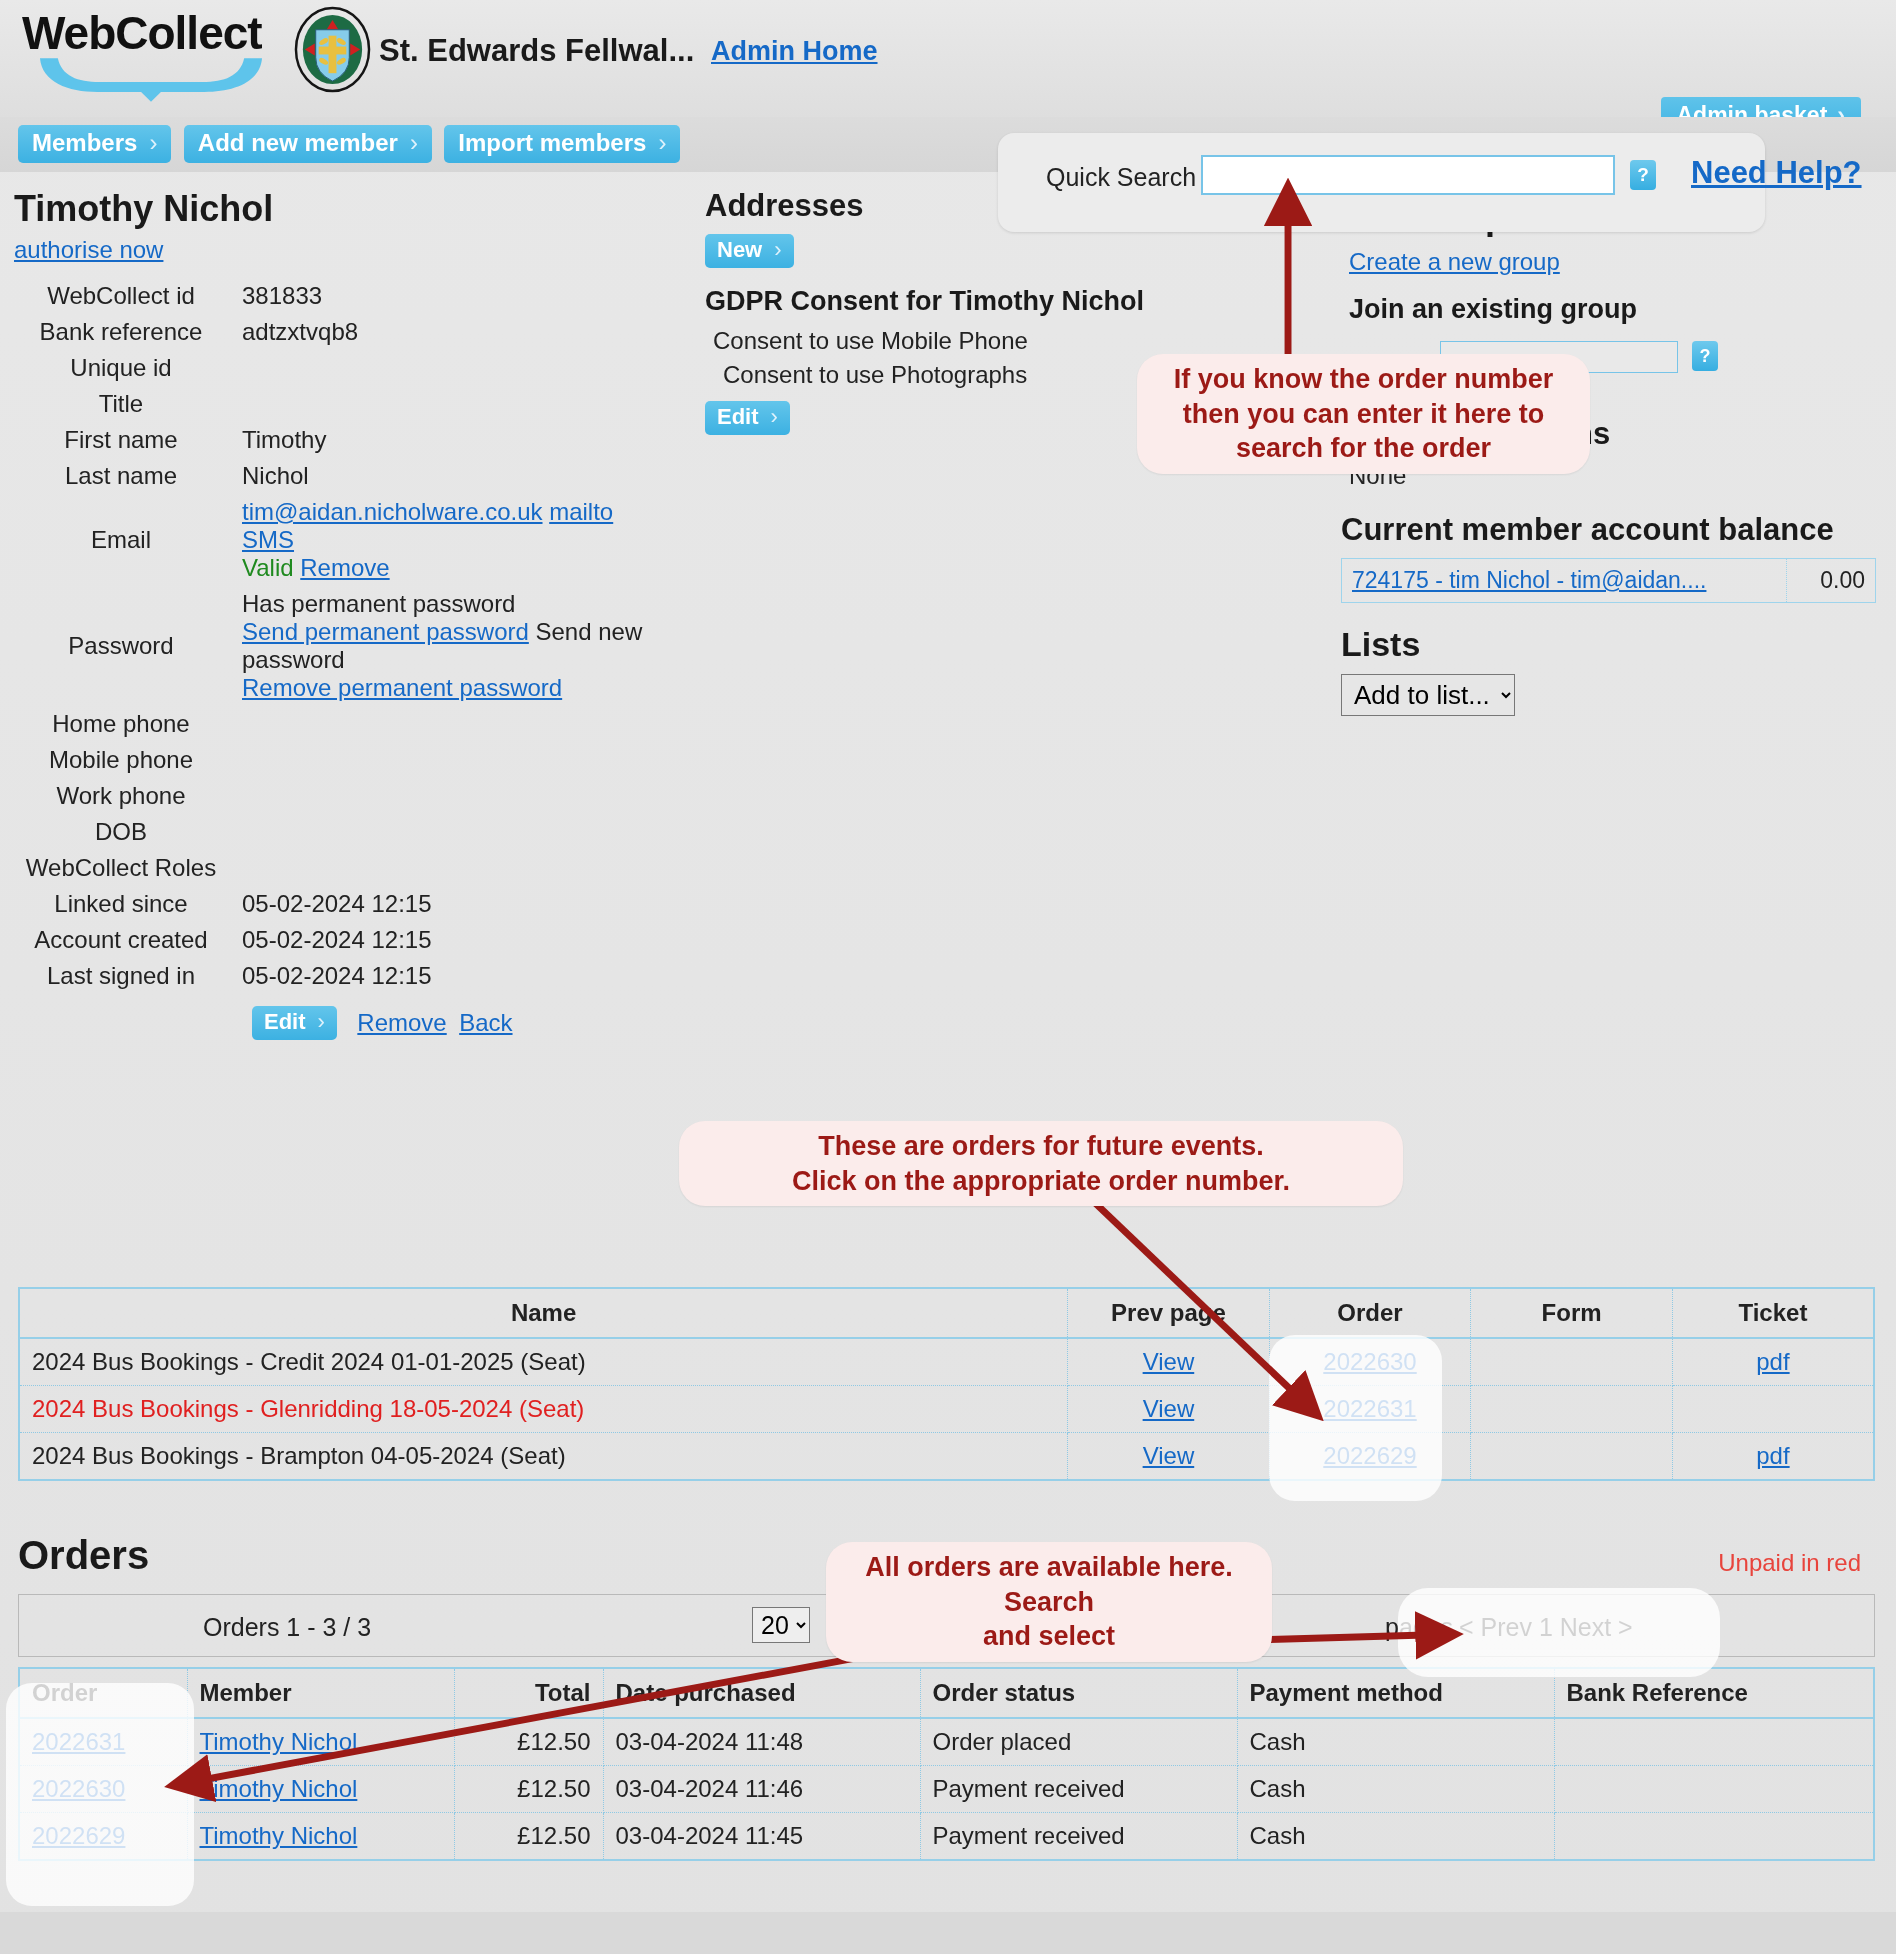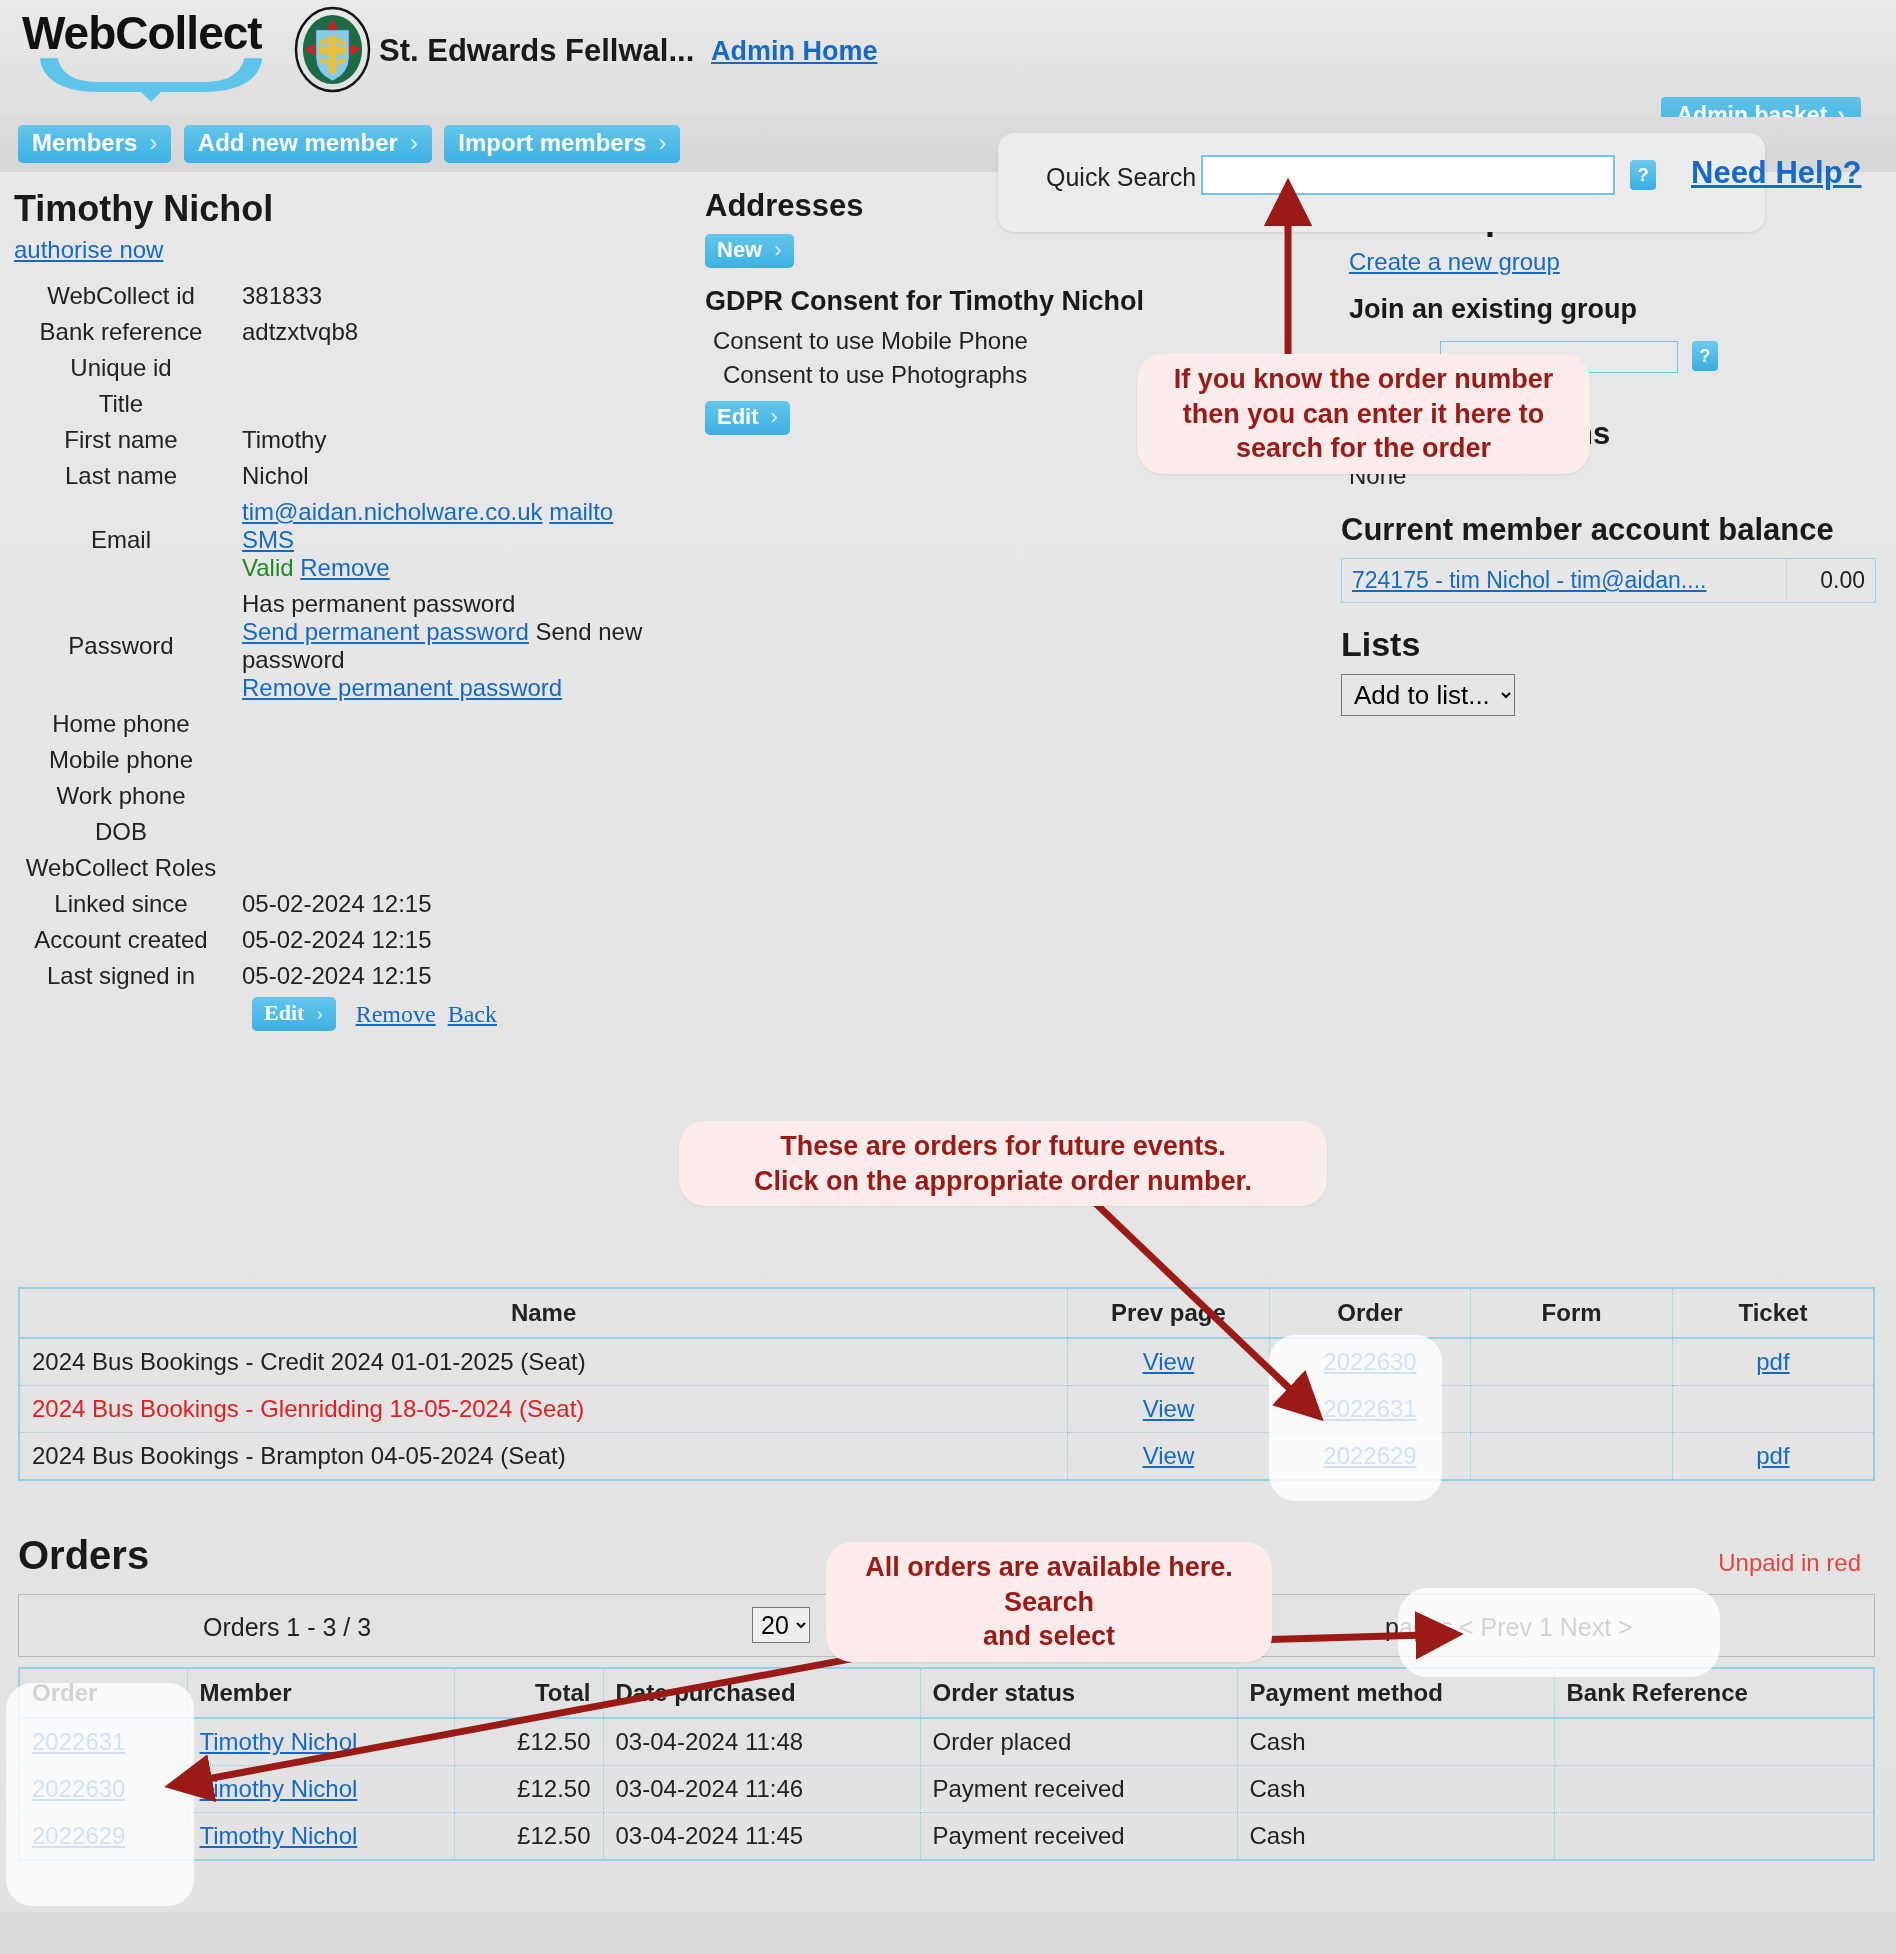--- a/index.html
+++ b/index.html
@@ -113,21 +113,21 @@
   }
   .link { color: #1569c7; text-decoration: underline; cursor: pointer; }
   .plain { color: #222; }
 
   
   table.fields { border-collapse: collapse; width: 653px; }
   table.fields td { padding: 4px 0; font-size: 24px; vertical-align: top; }
   table.fields td.lbl { text-align: center; width: 228px; padding-right: 14px; color: #222; white-space: nowrap; }
   table.fields td.val { text-align: left; color: #222; }
   .valid { color: #1f8a1f; }
-  .actions-row { padding-left: 238px; margin-top: 3px; font-family: Liberation Serif, serif; }
+  .actions-row { padding-left: 238px; margin-top: 12px; }
   .actions-row .pill { vertical-align: middle; }
   .actions-row .link { font-size: 24px; margin-left: 8px; vertical-align: middle; }
 
   
   .quicksearch {
     position: absolute;
     left: 998px; top: 133px;
     width: 767px; height: 99px;
     background: #ececec;
     border-radius: 16px;
@@ -605,21 +605,21 @@
 
     <path d="M1105 1630 L178 1803" stroke="#9c1a16" stroke-width="7" fill="none" marker-end="url(#ah)"></path>
   </svg>
 
   <div class="callout" id="c1" style="left:1137px; top:354px; width:453px; font-size:27px;">
     <span class="ln">If you know the order number</span>
     <span class="ln">then you can enter it here  to</span>
     <span class="ln">search for the order</span>
   </div>
 
-  <div class="callout" id="c2" style="left:679px; top:1121px; width:648px; font-size:27px;">
+  <div class="callout" id="c2" style="left:679px; top:1121px; width:724px; font-size:27px;">
     <span class="ln">These are orders for future events.</span>
     <span class="ln">Click on the appropriate order number.</span>
   </div>
 
   <div class="callout" id="c3" style="left:826px; top:1542px; width:446px; font-size:27px;">
     <span class="ln">All orders are available here.</span>
     <span class="ln">Search</span>
     <span class="ln">and select</span>
   </div>
 

